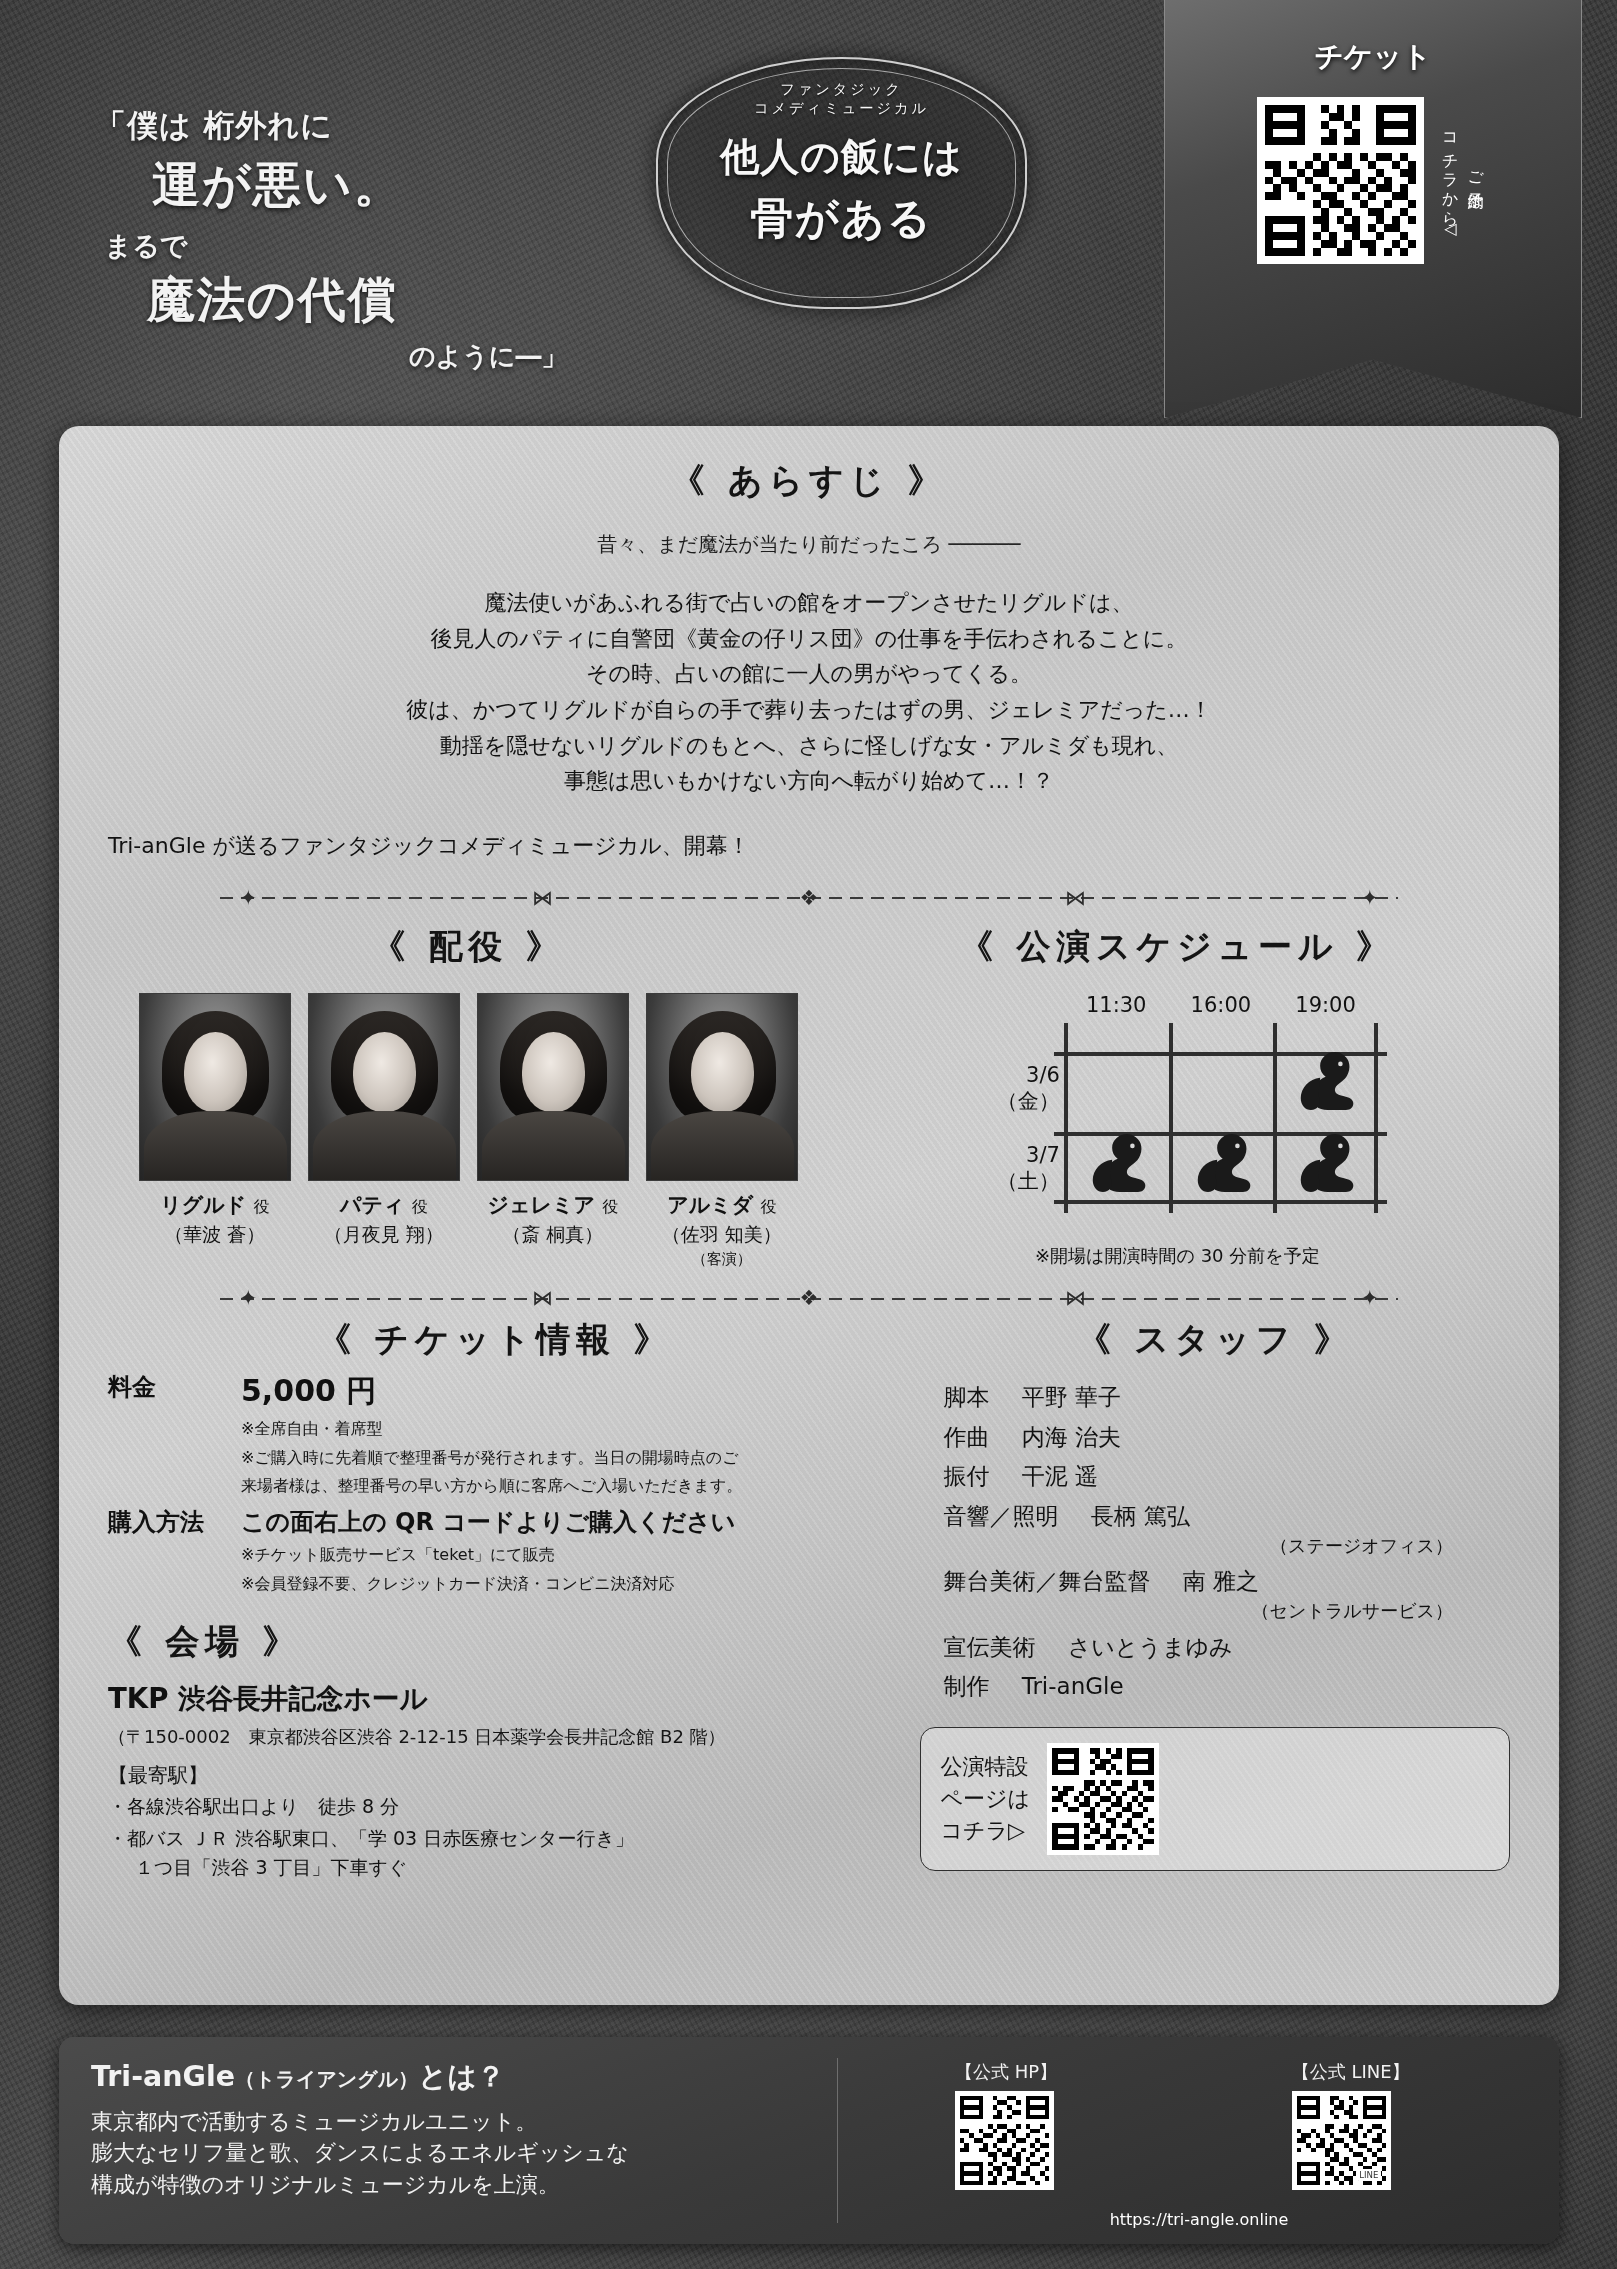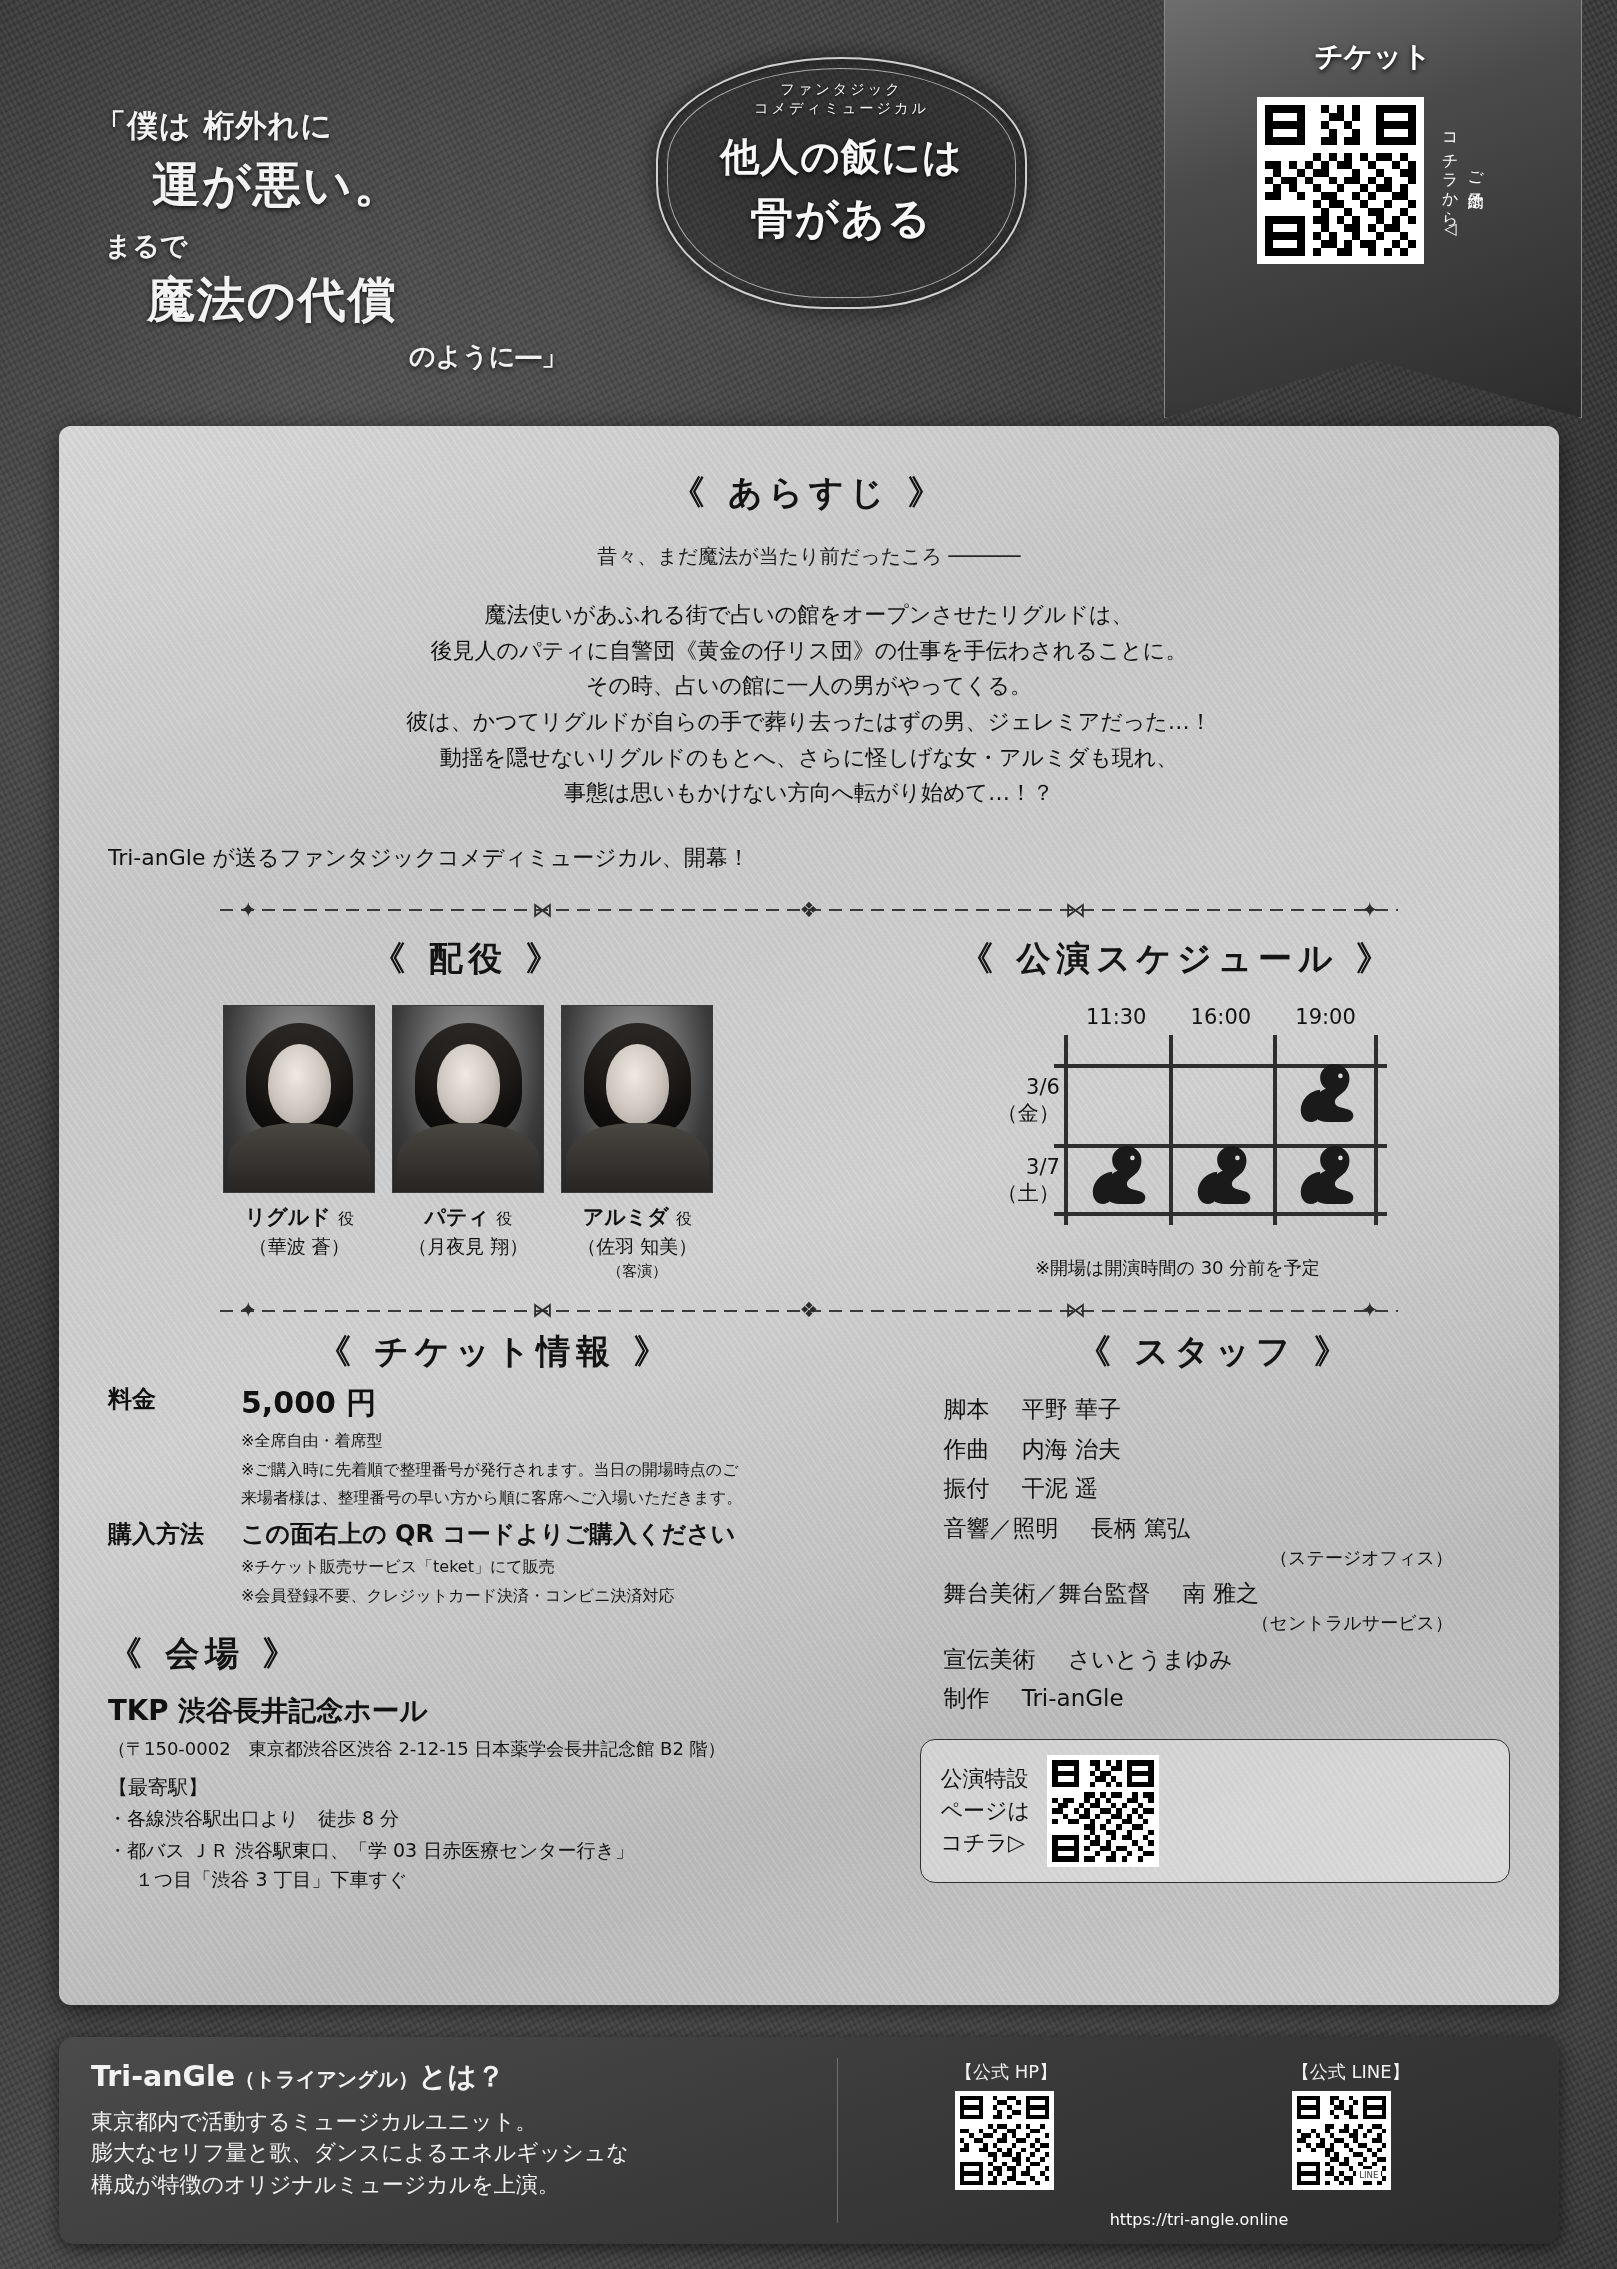--- a/index.html
+++ b/index.html
@@ -122,23 +122,23 @@
   }
 
   
   .body-panel {
     position: absolute;
     left: 59px; top: 426px; right: 59px;
     height: 1579px;
     background:
       repeating-linear-gradient(55deg, rgba(255,255,255,0.05) 0px, rgba(255,255,255,0.05) 1.9px, rgba(0,0,0,0.03) 1.9px, rgba(0,0,0,0.03) 5.7px),
       linear-gradient(160deg, #d9d9d9 0%, #c9c9c9 25%, #d3d3d3 50%, #bdbdbd 78%, #cccccc 100%);
-    border-radius: 12px;
+    border-radius: 20px;
     box-shadow: 0 5.7px 25px rgba(0,0,0,0.55);
-    padding: 44px 49px;
+    padding: 32px 49px;
   }
 
   .sec-title {
     text-align: center;
     font-size: 34px;
     font-weight: bold;
     letter-spacing: 5.7px;
     color: #141414;
   }
 
@@ -544,20 +544,32 @@
                 <div class="face2"></div>
                 <div class="body"></div>
             </div>
             <div class="cast-name">
               <span>パティ</span>
               <span class="yaku">役</span>
             </div>
             <div class="cast-actor">（月夜見 翔）</div>
           </div>
 
+          <div class="cast-card">
+            <div class="cast-photo">
+              <div class="hair"></div>
+                <div class="face2"></div>
+                <div class="body"></div>
+            </div>
+            <div class="cast-name">
+              <span>ジェレミア</span>
+              <span class="yaku">役</span>
+            </div>
+            <div class="cast-actor">（斎 桐真）</div>
+          </div>
 
           <div class="cast-card">
             <div class="cast-photo">
               <div class="hair"></div>
                 <div class="face2"></div>
                 <div class="body"></div>
             </div>
             <div class="cast-name">
               <span>アルミダ</span>
               <span class="yaku">役</span>

